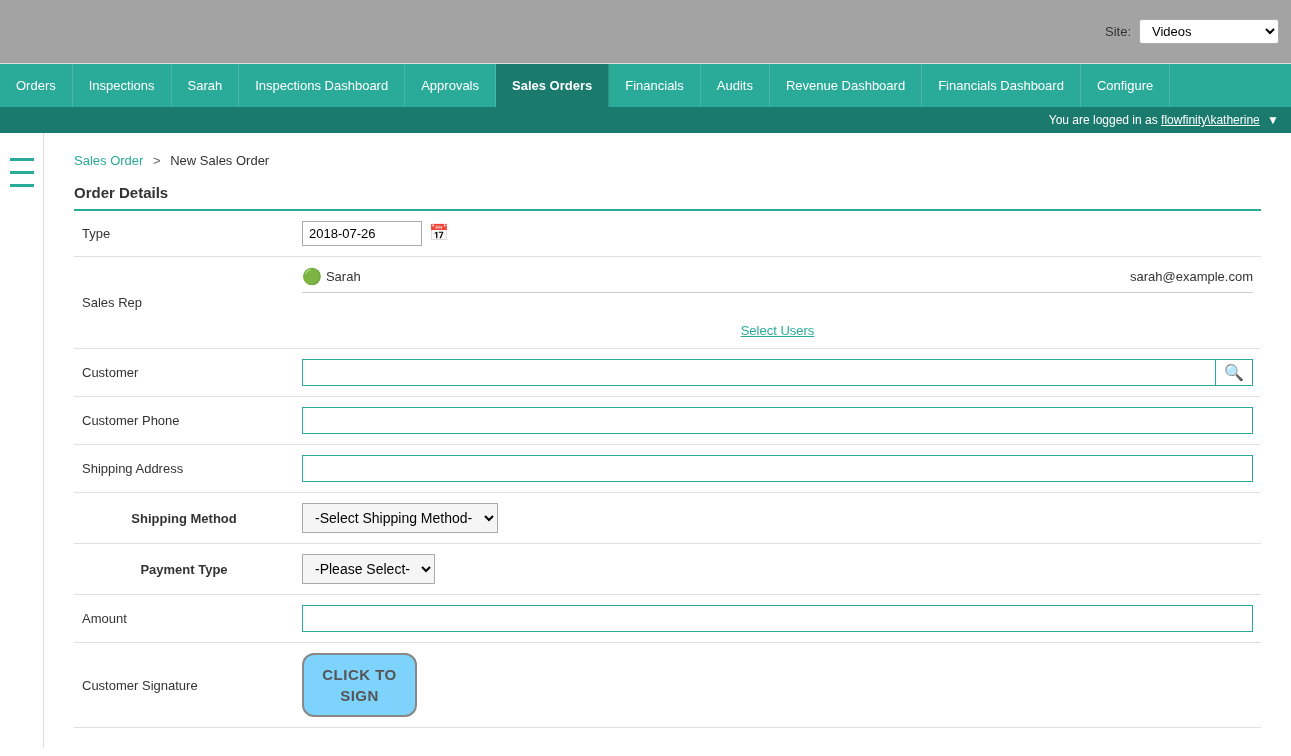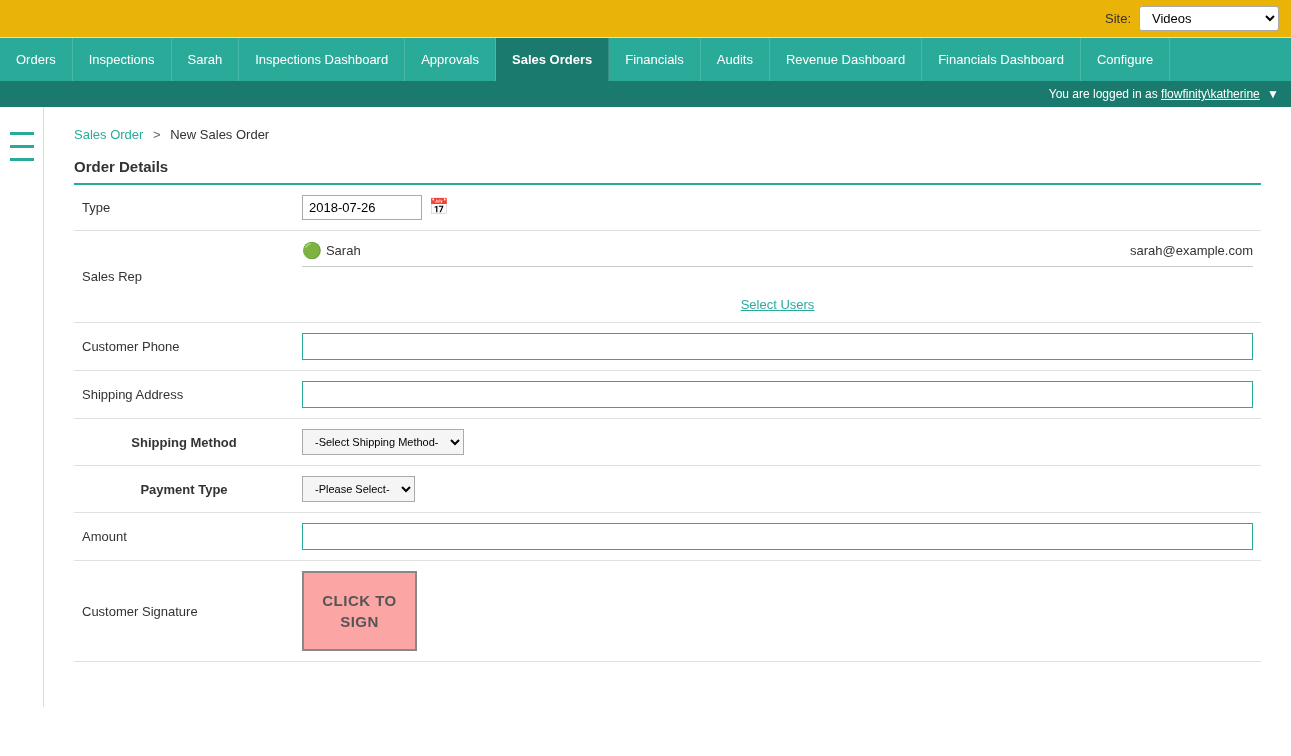--- a/index.html
+++ b/index.html
@@ -3,22 +3,22 @@
   <meta charset="utf-8">
   <style>
     * { box-sizing: border-box; margin: 0; padding: 0; }
     body { font-family: Arial, sans-serif; font-size: 13px; background: #fff; }
 
     
     .top-bar {
       display: flex;
       justify-content: flex-end;
       align-items: center;
-      padding: 6px 12px;
-      background: #eab308;
+      padding: 19px 12px;
+      background: #a3a3a3;
       border-bottom: 1px solid #ddd;
     }
     .site-label {
       font-size: 13px;
       color: #333;
       margin-right: 8px;
     }
     .site-select {
       padding: 3px 24px 3px 8px;
       border: 1px solid #aaa;
@@ -201,37 +201,37 @@
       padding: 0 8px;
       cursor: pointer;
       color: #2aab9a;
       font-size: 16px;
     }
 
     
     .form-select {
       border: 1px solid #aaa;
       padding: 5px 8px;
-      font-size: 11px;
+      font-size: 14px;
       background: #f5f5f5;
       appearance: auto;
       cursor: pointer;
     }
 
     
     .signature-box {
       width: 115px;
-      height: 80px;
+      height: 64px;
       border: 2px solid #888;
-      border-radius: 0;
+      border-radius: 12px;
       display: flex;
       align-items: center;
       justify-content: center;
       cursor: pointer;
-      background: #fca5a5;
+      background: #7dd3fc;
     }
     .signature-box-text {
       font-size: 15px;
       font-weight: bold;
       color: #555;
       text-align: center;
       line-height: 1.4;
       letter-spacing: 0.5px;
     }
   </style>
@@ -305,20 +305,29 @@
               <span class="rep-name">Sarah</span>
             </div>
             <span class="rep-email">sarah@example.com</span>
           </div>
           <div style="text-align:center; padding-top:4px;margin-top:26px;">
             <a href="#" class="select-users-link">Select Users</a>
           </div>
         </td>
       </tr>
 
+      <tr>
+        <td>Customer</td>
+        <td>
+          <div class="input-with-icon">
+            <input type="text" value="" style="">
+            <button class="search-btn">🔍</button>
+          </div>
+        </td>
+      </tr>
 
       <tr>
         <td>Customer Phone</td>
         <td>
           <input type="text" class="form-input" value="" style="">
         </td>
       </tr>
 
       <tr>
         <td>Shipping Address</td>

